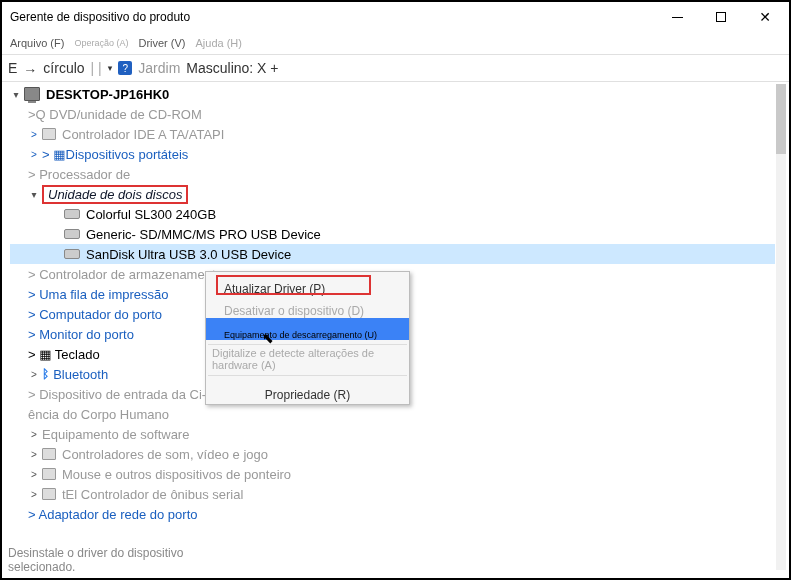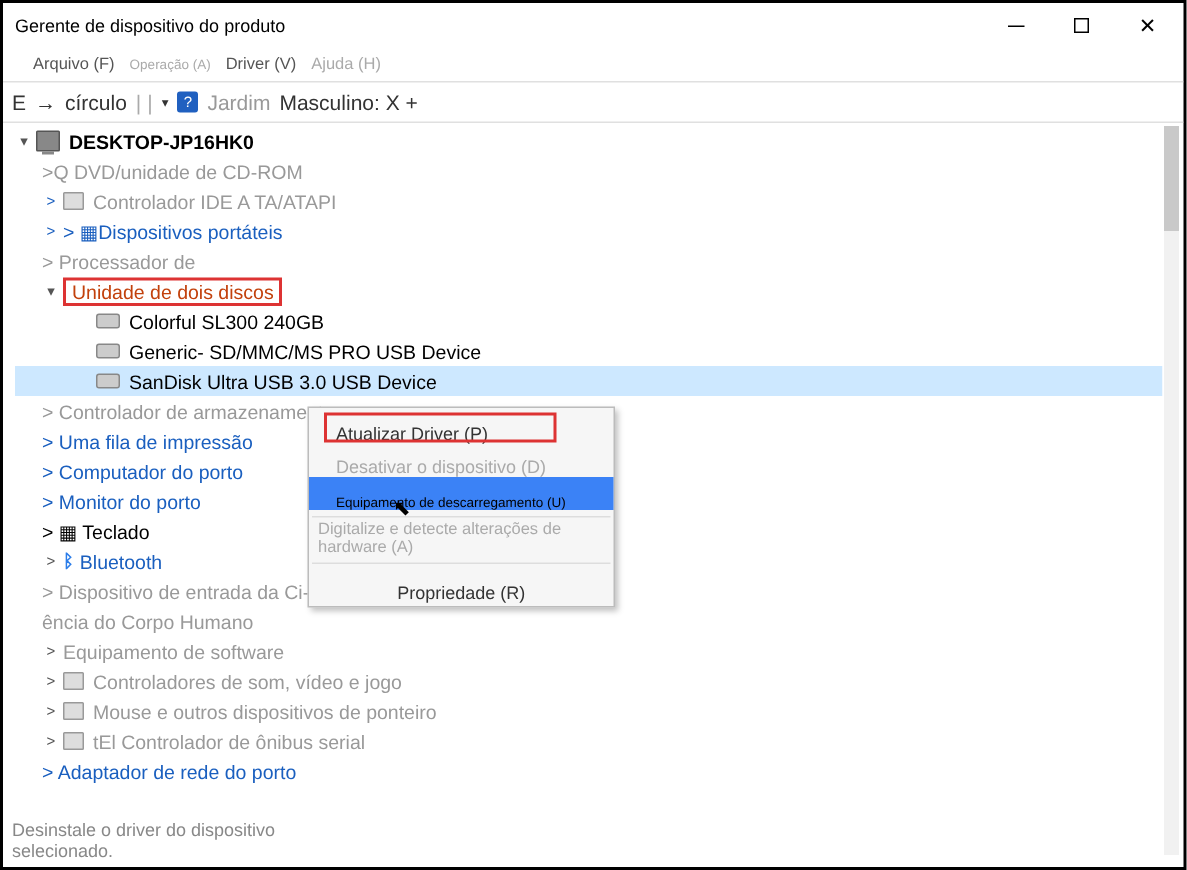--- a/index.html
+++ b/index.html
@@ -8,21 +8,21 @@
 
 .titlebar { height: 30px; display: flex; align-items: center; justify-content: space-between; padding: 0 4px 0 8px; font-size: 12px; }
 .titlebar .title { color: #000; }
 .win-controls { display: flex; gap: 20px; align-items: center; margin-right: 8px; }
 .win-btn { width: 24px; height: 24px; display: flex; align-items: center; justify-content: center; cursor: pointer; }
 .min-line { width: 11px; height: 1px; background: #000; }
 .max-box { width: 10px; height: 10px; border: 1px solid #000; }
 .close-x { font-size: 14px; font-weight: 300; }
 
 
-.menubar { height: 22px; display: flex; align-items: center; padding: 0 20px; font-size: 11px; gap: 10px; color: #555; }
+.menubar { height: 22px; display: flex; align-items: center; padding: 0 8px; font-size: 11px; gap: 10px; color: #555; }
 .menubar .disabled { color: #aaa; }
 
 
 .addrbar { height: 28px; display: flex; align-items: center; padding: 0 6px; border-top: 1px solid #e0e0e0; border-bottom: 1px solid #e0e0e0; font-size: 14px; color: #333; gap: 6px; }
 .help-icon { width: 14px; height: 14px; background: #2060c0; color:#fff; font-size:10px; display:flex; align-items:center; justify-content:center; border-radius:2px;}
 
 
 .tree-area { position: absolute; top: 82px; left: 8px; right: 14px; bottom: 8px; overflow: hidden; font-size: 13px; }
 .row { display: flex; align-items: center; height: 20px; position: relative; white-space: nowrap; }
 .chev { width: 12px; text-align: center; font-size: 10px; color: #555; margin-right: 2px; }
@@ -120,21 +120,21 @@
     <span class="link">&gt; ▦ </span>
     <span class="link">Dispositivos portáteis</span>
   </div>
 
   <div class="row indent-1 gray">
       <span>&gt; Processador de</span>
     </div>
 
   <div class="row indent-1">
     <span class="chev">▾</span>
-    <span class="highlighted-box gray" style="color:#c2410c;">Unidade de dois discos</span>
+    <span class="highlighted-box gray" style="color:#0f172a;font-style:italic;">Unidade de dois discos</span>
   </div>
 
   <div class="row indent-3">
     <span class="icon-disk"></span>
     <span>Colorful SL300 240GB</span>
   </div>
   <div class="row indent-3">
     <span class="icon-disk"></span>
     <span>Generic- SD/MMC/MS PRO USB Device</span>
   </div>

